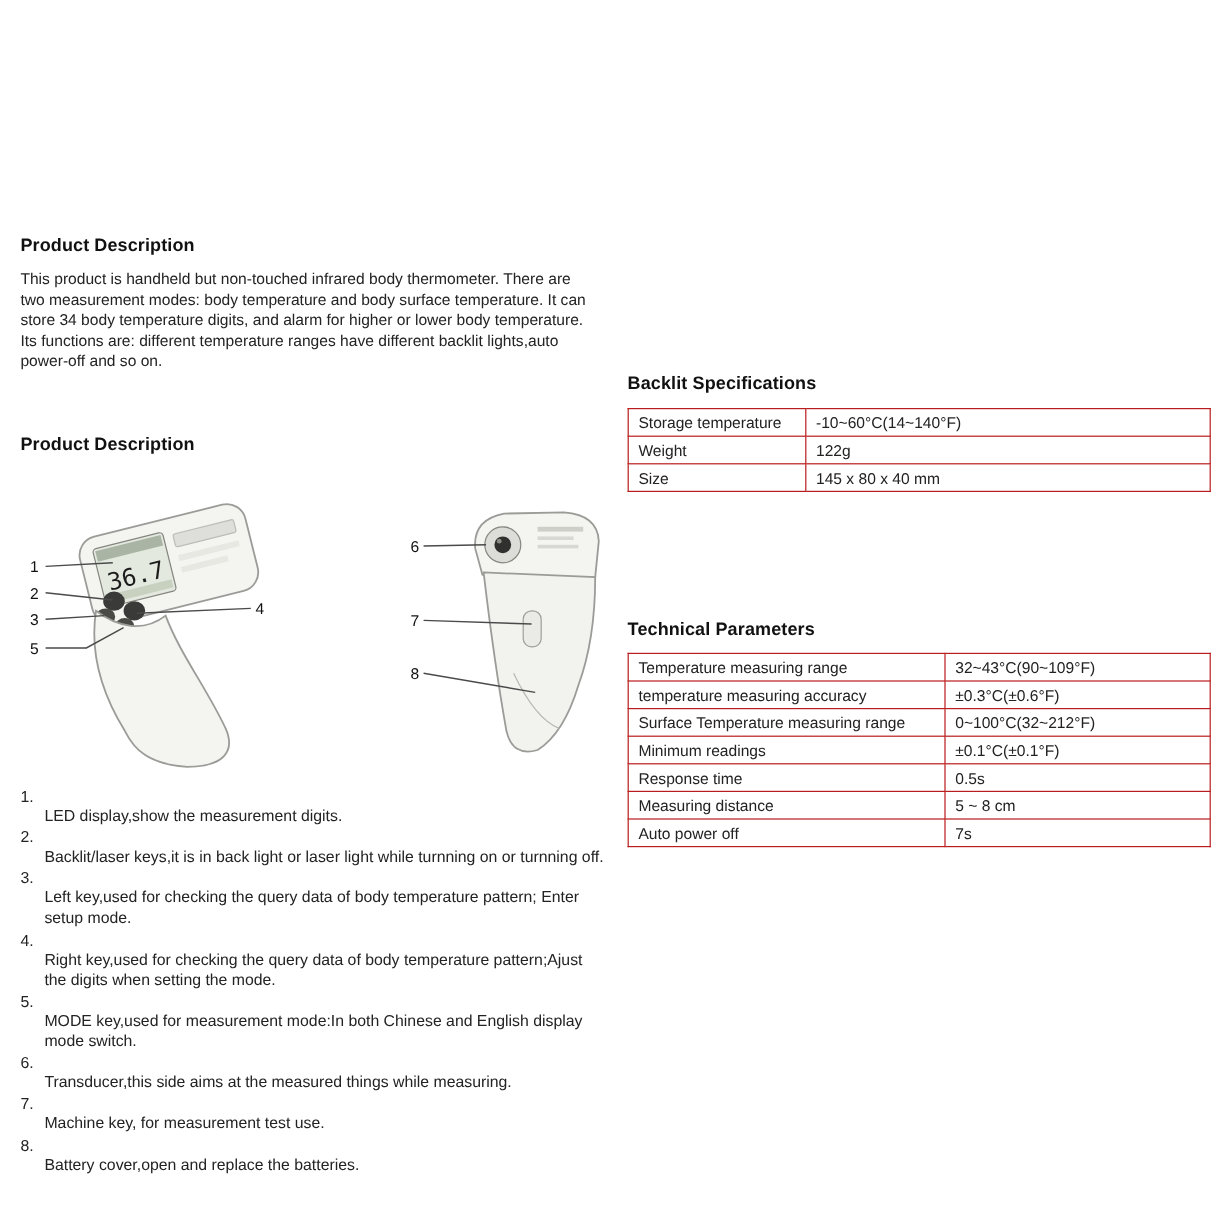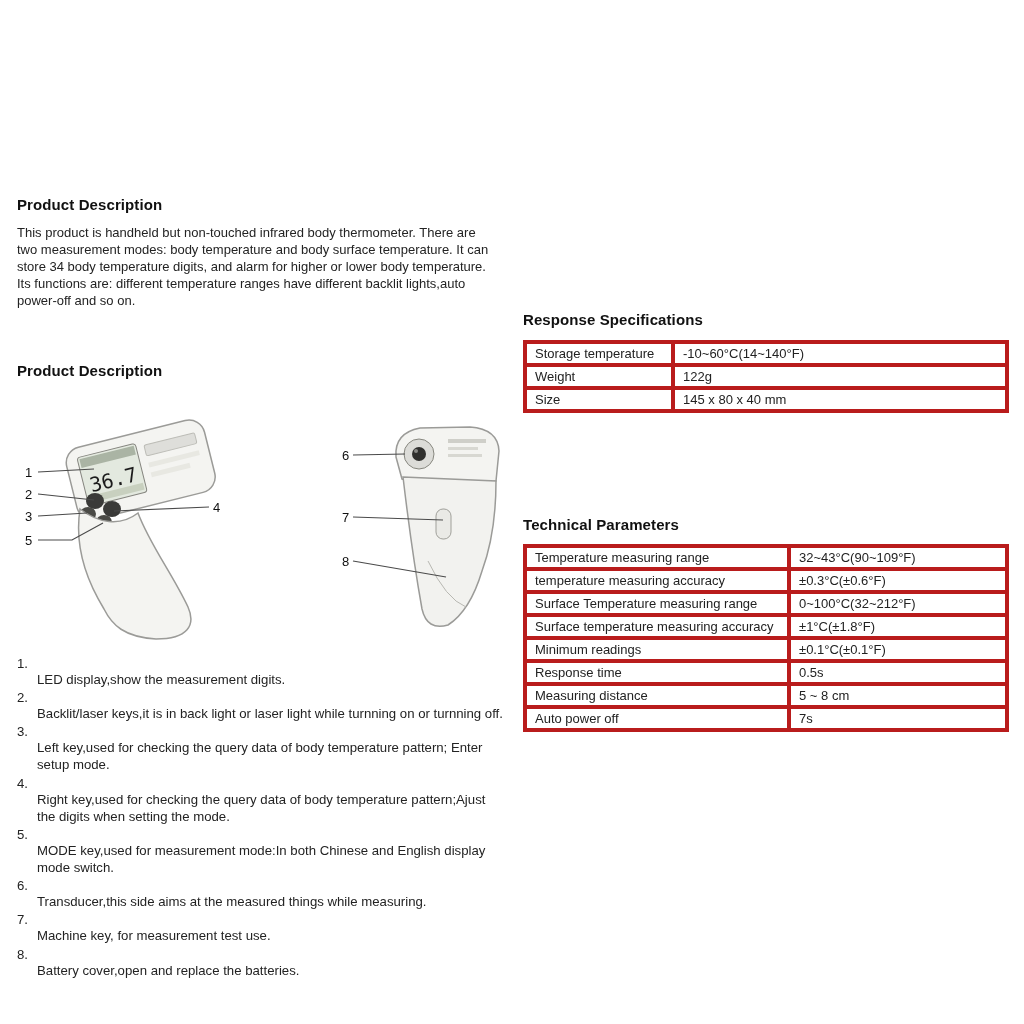--- a/index.html
+++ b/index.html
@@ -11,21 +11,21 @@
   .sec-title { position:absolute; font-size:15px; font-weight:bold; color:#111; letter-spacing:.1px; }
   .body-text { position:absolute; font-size:13px; line-height:1.3; color:#232323; }
   .figure-wrap { position:absolute; left:0; top:413px; width:520px; height:244px; }
   .figure-wrap svg { position:absolute; left:0; top:0; }
   .callout { position:absolute; font-size:13px; color:#111; }
   .parts-list { position:absolute; left:17px; top:655px; width:486px; font-size:13.2px; line-height:1.3; color:#232323; }
   .part-item { display:flex; margin-bottom:1px; }
   .part-num { width:20px; flex:0 0 20px; }
   .part-text { flex:1;margin-top:16px; }
   table.spec { position:absolute; border-collapse:collapse; font-size:13px; color:#222; background:#fff; table-layout:fixed; }
-  table.spec td { border:4px solid #b91c1c; padding:2px 8px; height:23px; vertical-align:middle; white-space:nowrap; overflow:hidden; }
+  table.spec td { border:1px solid #b91c1c; padding:2px 8px; height:23px; vertical-align:middle; white-space:nowrap; overflow:hidden; }
   #spec-table { left:523px; top:340px; width:486px; }
   #spec-table td.lbl { width:148px; }
   #tech-table { left:523px; top:544px; width:486px;padding-left:46px; }
   #tech-table td.lbl { width:264px; }
 </style>
 </head>
 <body>
 
 <div class="sec-title" style="left:17px; top:196px;">Product Description</div>
 <div class="body-text" style="left:17px; top:225px; width:478px;">This product is handheld but non-touched infrared body thermometer. There are two measurement modes:  body temperature and body surface temperature. It can store 34 body temperature digits, and alarm for higher or lower body temperature. Its functions are: different temperature ranges have different backlit lights,auto power-off and so on.</div>
@@ -115,21 +115,21 @@
   <div class="part-item">
       <span class="part-num">7.</span>
       <span class="part-text">Machine key, for measurement test use.</span>
     </div>
   <div class="part-item">
       <span class="part-num">8.</span>
       <span class="part-text">Battery cover,open and replace the batteries.</span>
     </div>
 </div>
 
-<div class="sec-title" style="left:523px; top:311px;">Response Specifications</div>
+<div class="sec-title" style="left:523px; top:311px;">Backlit Specifications</div>
 <table class="spec" id="spec-table">
   <tbody>
     <tr>
         <td class="lbl">Storage temperature</td>
         <td>-10~60°C(14~140°F)</td>
       </tr>
     <tr>
         <td class="lbl">Weight</td>
         <td>122g</td>
       </tr>
@@ -149,24 +149,20 @@
       </tr>
     <tr>
         <td class="lbl">temperature measuring accuracy</td>
         <td>±0.3°C(±0.6°F)</td>
       </tr>
     <tr>
         <td class="lbl">Surface Temperature measuring range</td>
         <td>0~100°C(32~212°F)</td>
       </tr>
     <tr>
-        <td class="lbl">Surface temperature measuring accuracy</td>
-        <td>±1°C(±1.8°F)</td>
-      </tr>
-    <tr>
         <td class="lbl">Minimum readings</td>
         <td>±0.1°C(±0.1°F)</td>
       </tr>
     <tr>
         <td class="lbl">Response time</td>
         <td>0.5s</td>
       </tr>
     <tr>
         <td class="lbl">Measuring distance</td>
         <td>5 ~ 8 cm</td>

